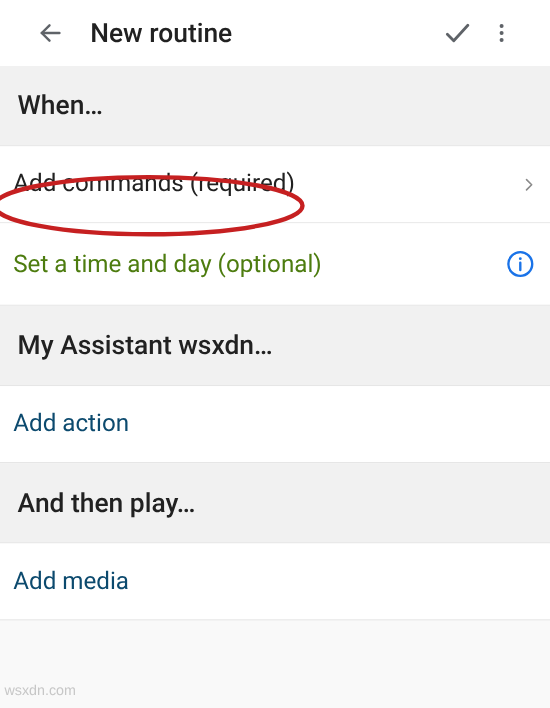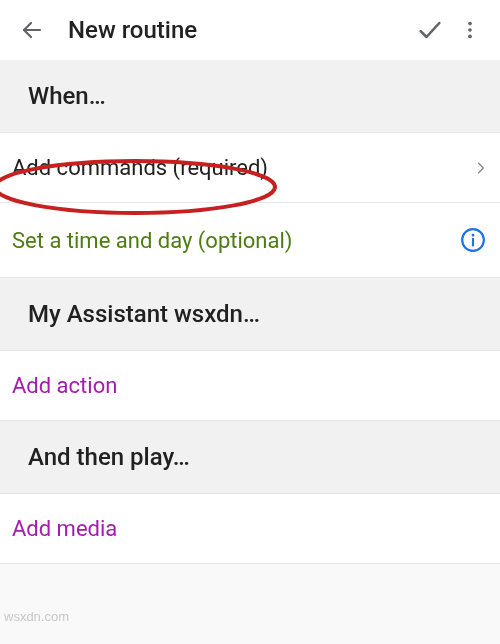--- a/index.html
+++ b/index.html
@@ -10,54 +10,54 @@
       height: 644px;
       position: relative;
       overflow: hidden;
       color: #212121;
     }
     .toolbar {
       height: 60px;
       background: #fff;
       display: flex;
       align-items: center;
-      padding: 0 12px;
+      padding: 0 26px;
     }
     .toolbar .back { width: 40px; height: 40px; display:flex;align-items:center;justify-content:center; cursor:pointer; }
     .toolbar .title { font-size: 24px; font-weight: 500; margin-left: 16px; flex: 1; }
     .toolbar .confirm { width: 44px; height:44px; display:flex;align-items:center;justify-content:center; cursor:pointer; }
     .toolbar .overflow { width: 36px; height:44px; display:flex;align-items:center;justify-content:center; cursor:pointer; }
 
     .section-header {
       background: #f1f1f1;
       font-size: 24px;
       font-weight: 500;
-      padding: 22px 28px;
+      padding: 22px 16px;
       border-bottom: 1px solid #e6e6e6;
       color: #212121;
     }
     .row {
       background: #fff;
       border-bottom: 1px solid #e6e6e6;
       display: flex;
       align-items: center;
       padding: 22px 12px;
       font-size: 22px;
       cursor: pointer;
       position: relative;
     }
     .row .label { flex: 1; }
     .row .chev svg { display:block; }
     .row.optional .label { color: #4d7c0f; }
-    .row.action .label { color: #a21caf; font-weight: 400; }
+    .row.action .label { color: #0c4a6e; font-weight: 400; }
     .info-icon { width: 30px; height:30px; display:flex;align-items:center;justify-content:center; }
     .watermark {
       position: absolute;
       left: 4px;
-      bottom: 20px;
+      bottom: 9px;
       color: #c7c7c7;
       font-size: 13px;
       font-family: Arial, sans-serif;
     }
     .annot {
       position: absolute;
       left: -10px;
       top: 157px;
       width: 290px;
       height: 60px;

